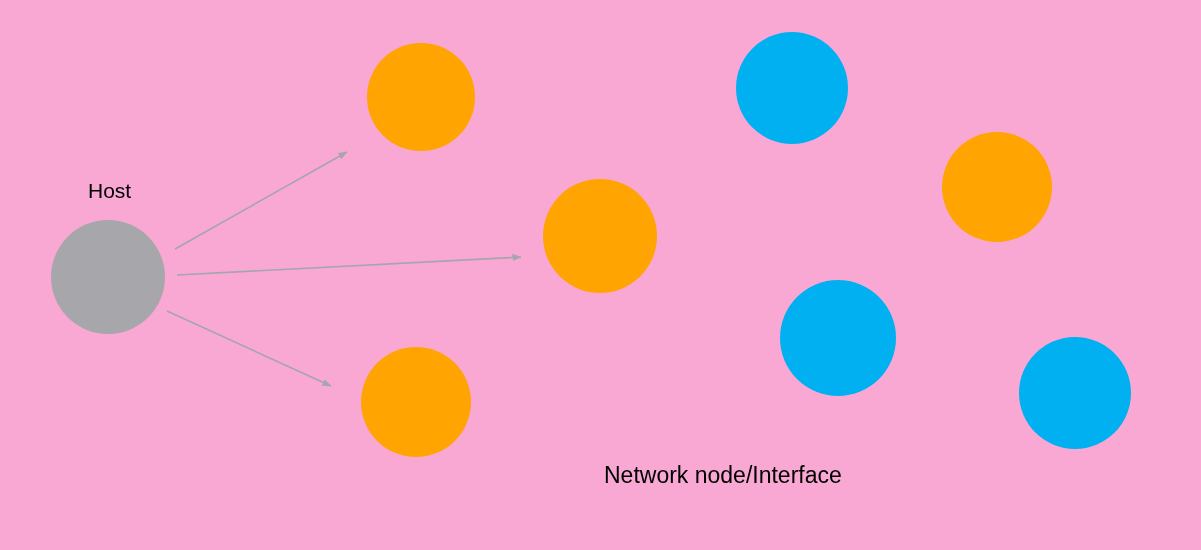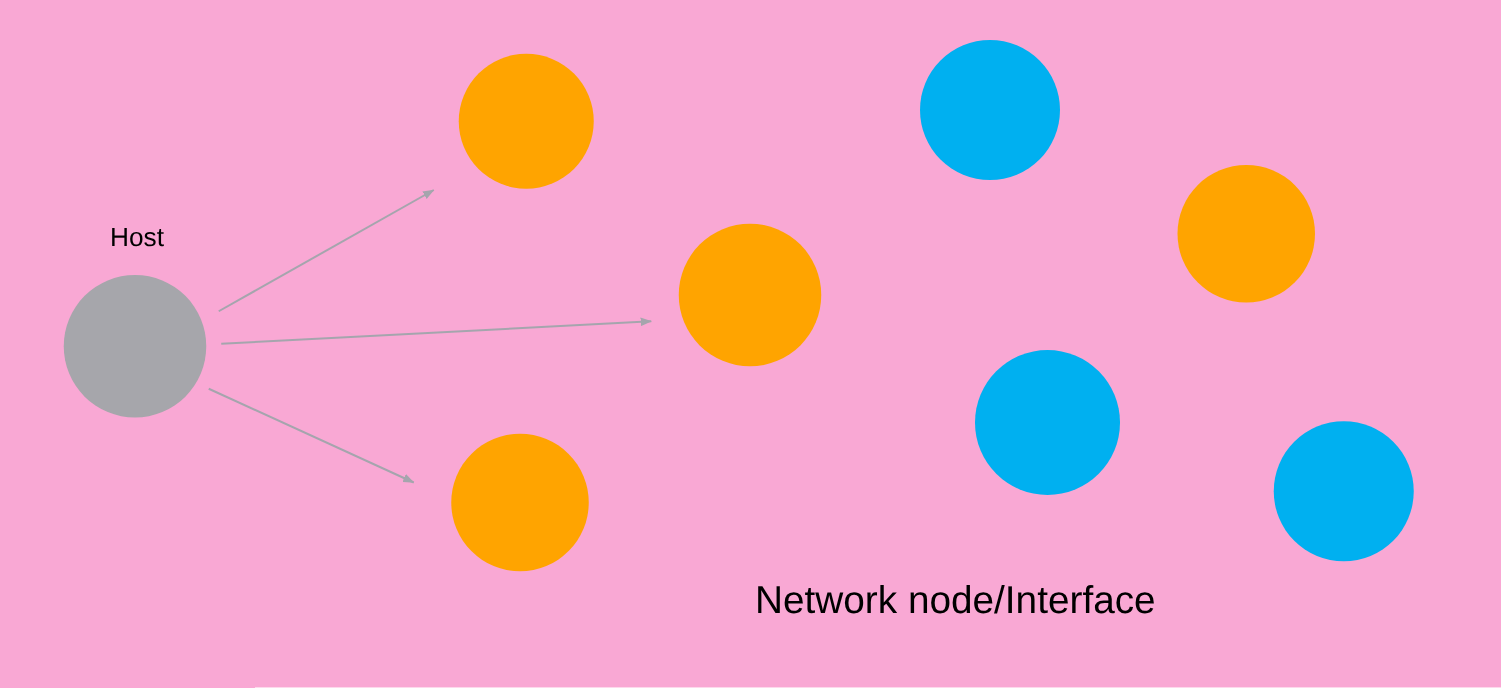--- a/index.html
+++ b/index.html
@@ -39,21 +39,21 @@
     font-size: 21px;
   }
   #label-multicast {
     left: 254px;
     top: 227px;
     font-size: 22px;
   }
   #label-networknode {
     left: 604px;
     top: 464px;
-    font-size: 31px;
+    font-size: 23px;
   }
 </style>
 </head>
 <body>
 
 <div id="canvas" style="background: #f9a8d4;">
 
   <svg id="diagram-svg" viewBox="0 0 1201 550" xmlns="http://www.w3.org/2000/svg">
     <defs>
       <marker id="arrowhead-gray" markerWidth="9" markerHeight="7" refX="8.5" refY="3.5" orient="auto" markerUnits="userSpaceOnUse">

